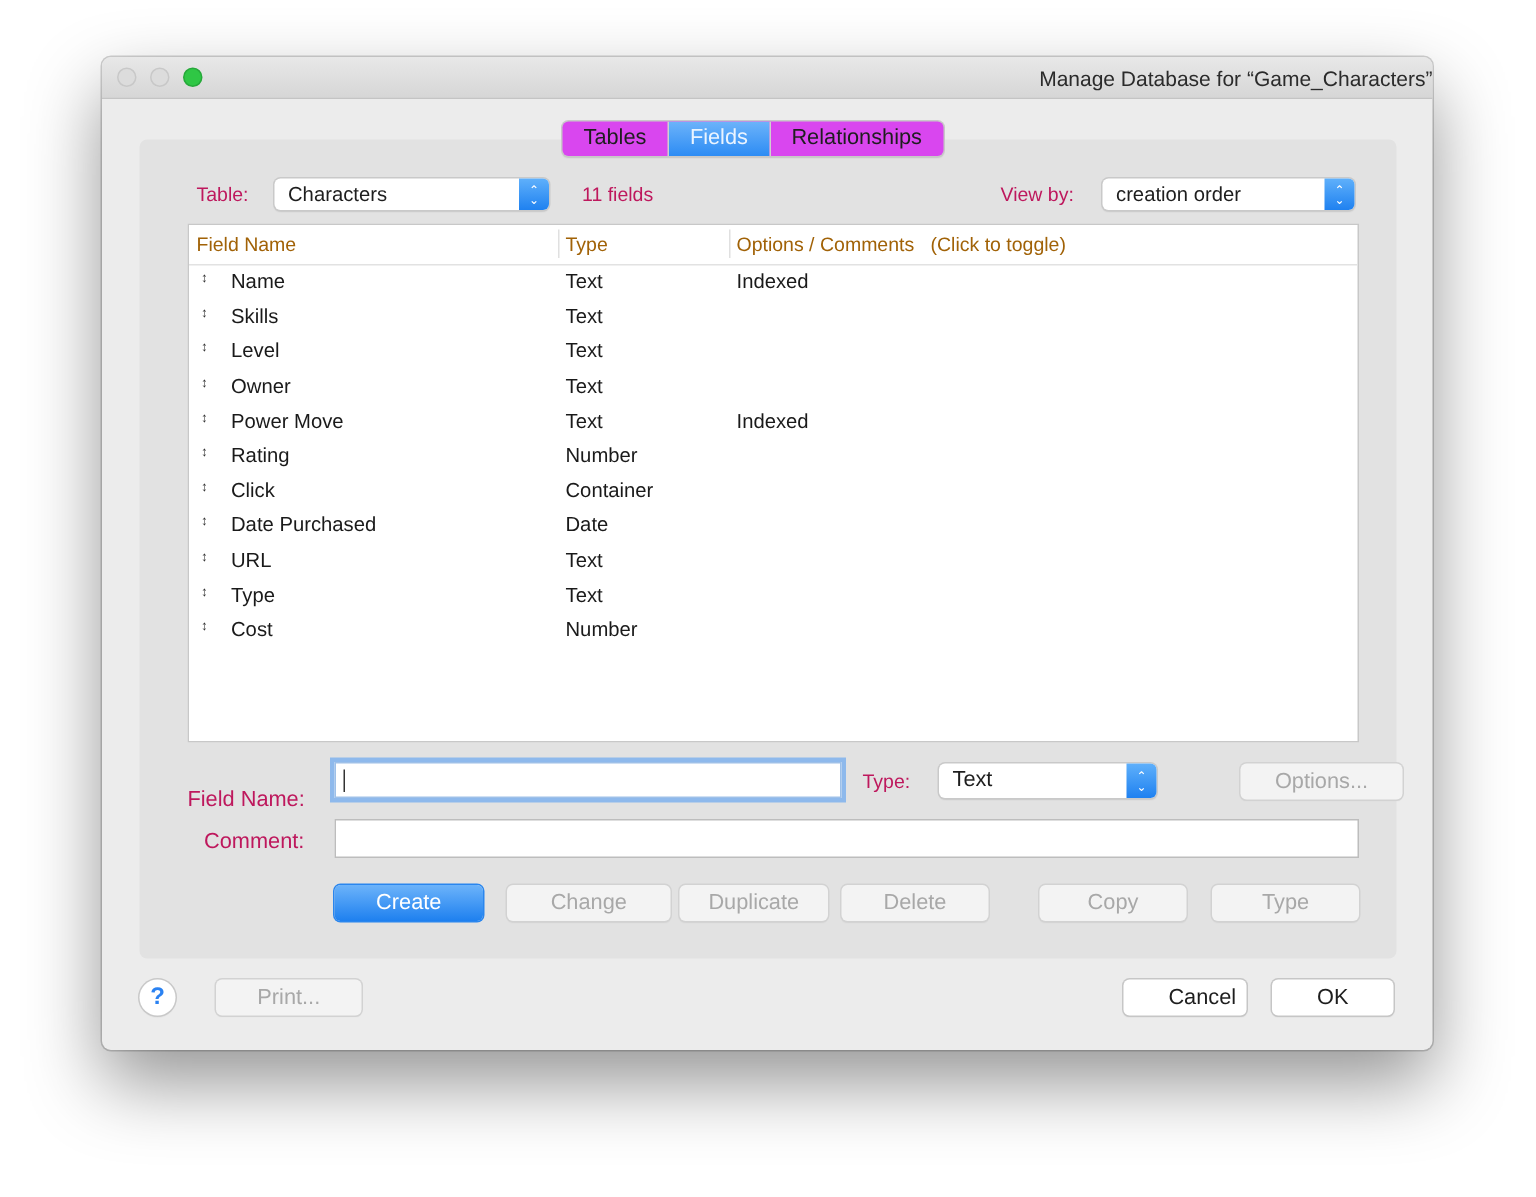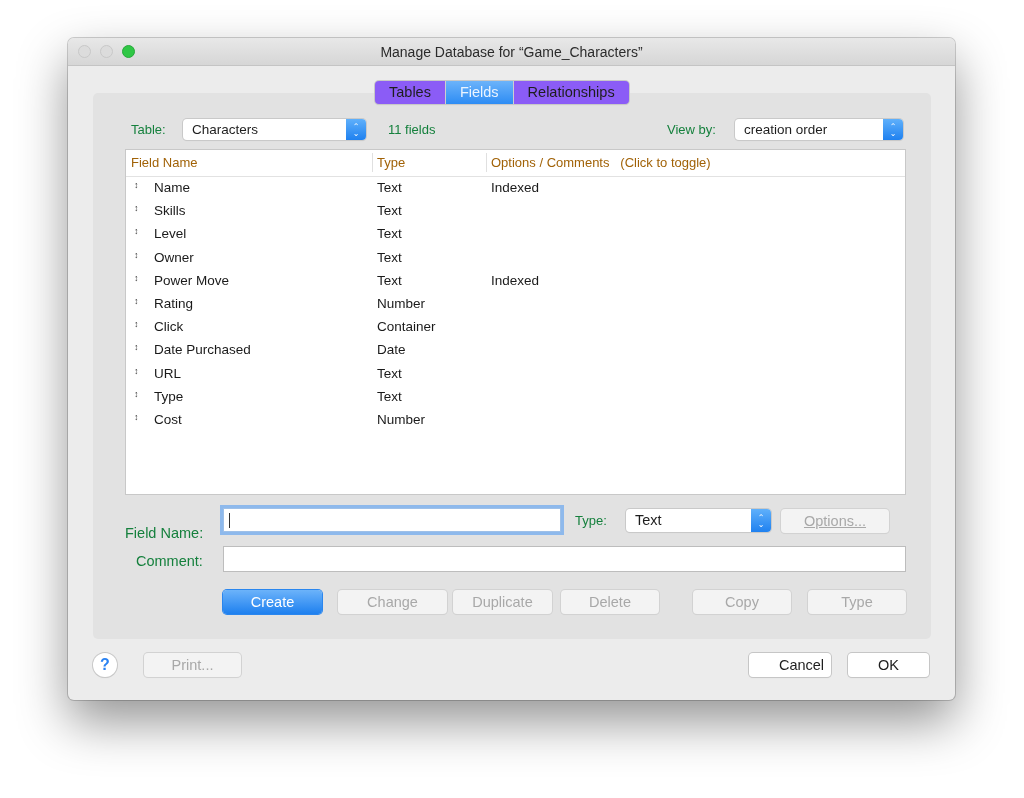--- a/index.html
+++ b/index.html
@@ -15,36 +15,36 @@
   }
   .titlebar {
     position:absolute; left:0; top:0; right:0; height:27px;
     background:linear-gradient(#e8e8e8,#d6d6d6);
     border-bottom:1px solid #c4c4c4;
   }
   .traffic { position:absolute; top:7px; width:13px; height:13px; border-radius:50%; box-sizing:border-box; }
   .traffic.close { left:10px; background:#dcdcdc; border:1px solid #c8c8c8; }
   .traffic.min { left:32px; background:#dcdcdc; border:1px solid #c8c8c8; }
   .traffic.zoom { left:54px; background:#2fc745; border:1px solid #26a93a; }
-  .title { position:absolute; left:0; right:0; top:6px; text-align:center; font-size:14px; color:#2b2b2b; }
+  .title { position:absolute; left:0; right:0; top:6px; text-align:right; font-size:14px; color:#2b2b2b; }
 
   .panel {
     position:absolute; left:25px; top:55px; width:838px; height:546px;
     background:#e2e2e2; border-radius:5px;
   }
   .tabs {
     position:absolute; left:307px; top:43px; height:23px; display:flex;
-    background:#8b5cf6; border-radius:4px; box-shadow:0 0 0 1px #c8c8c8, 0 1px 1px rgba(0,0,0,0.12);
+    background:#d946ef; border-radius:4px; box-shadow:0 0 0 1px #c8c8c8, 0 1px 1px rgba(0,0,0,0.12);
     overflow:hidden; z-index:2;
   }
   .tab { padding:0 14px; line-height:23px; font-size:14.5px; color:#1e1e1e; border-right:1px solid #cfcfcf; cursor:default; }
   .tab:last-child { border-right:none; }
   .tab.active { background:linear-gradient(#6cb3fa,#2d8cf4); color:#eaf4ff; }
 
-  .lbl { position:absolute; font-size:13px; color:#15803d; }
+  .lbl { position:absolute; font-size:13px; color:#be185d; }
   .select {
     position:absolute; height:21px; background:#fff; border-radius:4px;
     box-shadow:0 0 0 1px #c9c9c9, 0 1px 1px rgba(0,0,0,0.1);
     font-size:13.5px; line-height:21px; padding-left:9px; box-sizing:border-box;
   }
   .select .arrows {
     position:absolute; right:0; top:0; width:20px; height:21px;
     background:linear-gradient(#5fb0fb,#1f81f0); border-radius:0 4px 4px 0;
     color:#fff; font-size:10px; text-align:center; line-height:10px;
     display:flex; flex-direction:column; justify-content:center; align-items:center;
@@ -205,21 +205,21 @@
     </div>
 
     <div class="lbl" style="left:482px; top:420px; font-size:13px;">Type:</div>
     <div class="select" style="left:533px; top:416px; width:145px; height:23px; line-height:23px; font-size:14.5px;">
       <span>Text</span>
       <div class="arrows" style="height:23px;">
           <span>⌃</span>
           <span>⌄</span>
         </div>
     </div>
-    <div class="btn" style="left:688px; top:416px; width:108px;text-decoration:underline;">Options...</div>
+    <div class="btn" style="left:734px; top:416px; width:108px;">Options...</div>
 
     <div class="lbl" style="left:43px; top:460px; font-size:14.5px;">Comment:</div>
     <div class="input" style="left:130px; top:453px; width:683px; height:26px;"></div>
 
     <div class="btn primary" style="left:130px; top:497px; width:99px;">Create</div>
     <div class="btn" style="left:245px; top:497px; width:109px;">Change</div>
     <div class="btn" style="left:360px; top:497px; width:99px;">Duplicate</div>
     <div class="btn" style="left:468px; top:497px; width:98px;">Delete</div>
     <div class="btn" style="left:600px; top:497px; width:98px;">Copy</div>
     <div class="btn" style="left:715px; top:497px; width:98px;">Type</div>

